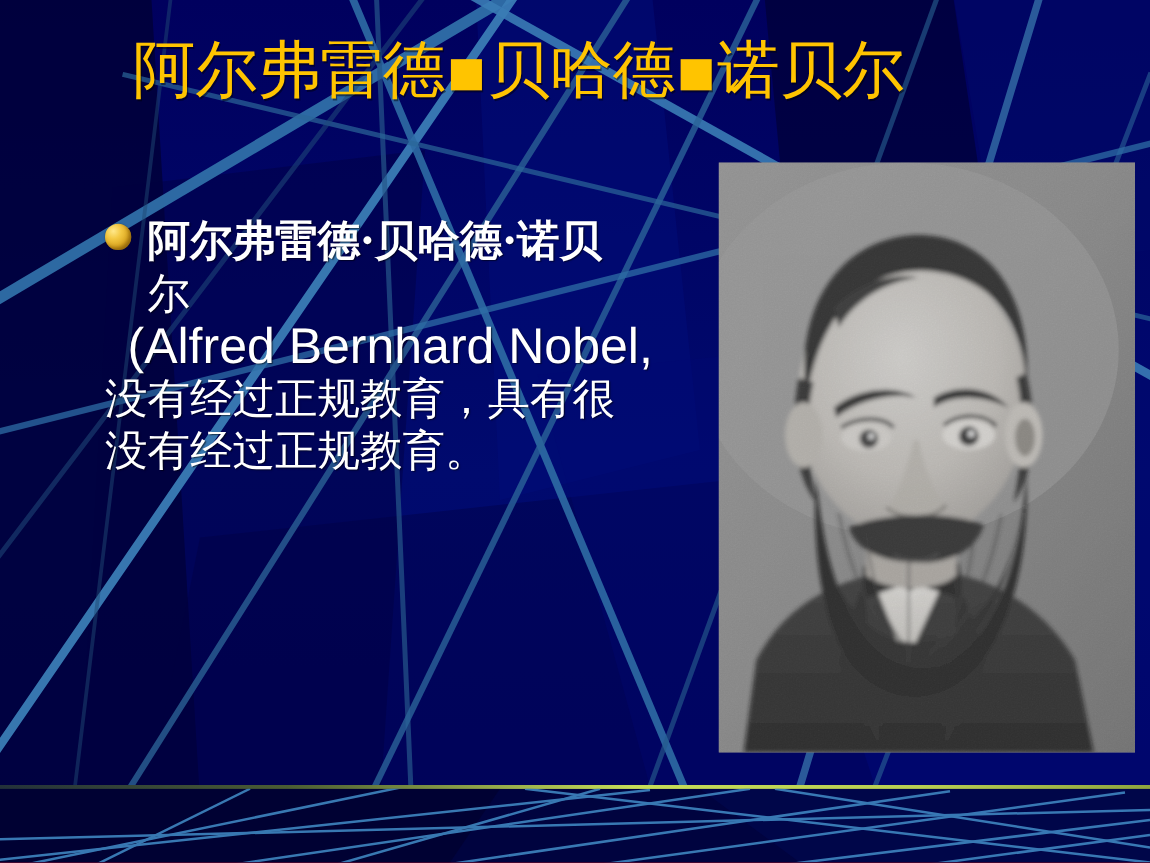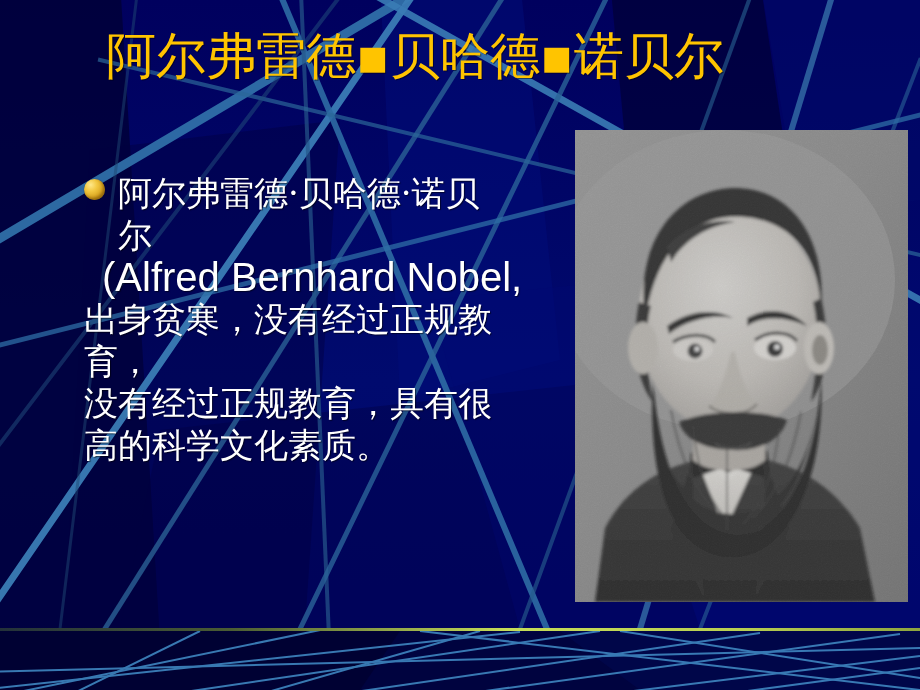--- a/index.html
+++ b/index.html
@@ -48,20 +48,21 @@
   #body-block {
     position: absolute;
     left: 84px;
     top: 172px;
     width: 470px;
   }
 
   #bullet-row {
     position: relative;
     min-height: 42px;
+    font-weight: bold;
   }
 
   #bullet-icon {
     position: absolute;
     left: 0px;
     top: 7px;
     width: 21px;
     height: 21px;
     border-radius: 50%;
     background:
@@ -202,25 +203,24 @@
     <div id="bullet-row">
       <span id="bullet-icon"></span>
       <div id="bullet-text" class="para cjk">阿尔弗雷德·贝哈德·诺贝</div>
     </div>
 
     <div id="line-er" class="para cjk">尔</div>
 
     <div class="para latin indent-en">(Alfred Bernhard Nobel,</div>
 
 
-    <div class="para cjk">出身贫寒，没有经过正规教育，</div>
 
     <div class="para cjk">没有经过正规教育，具有很</div>
 
-    <div class="para cjk">高的科学文化素质。</div>
+    <div class="para cjk">没有经过正规教育。</div>
   </div>
 
   <div id="portrait-frame">
     <svg id="portrait-svg" viewBox="0 0 333 472" preserveAspectRatio="none">
       <defs>
         <linearGradient id="bgPhoto" x1="0" y1="0" x2="1" y2="1">
           <stop offset="0%" stop-color="#9a9a9a"></stop>
           <stop offset="45%" stop-color="#8c8c8c"></stop>
           <stop offset="100%" stop-color="#6e6e6e"></stop>
         </linearGradient>

